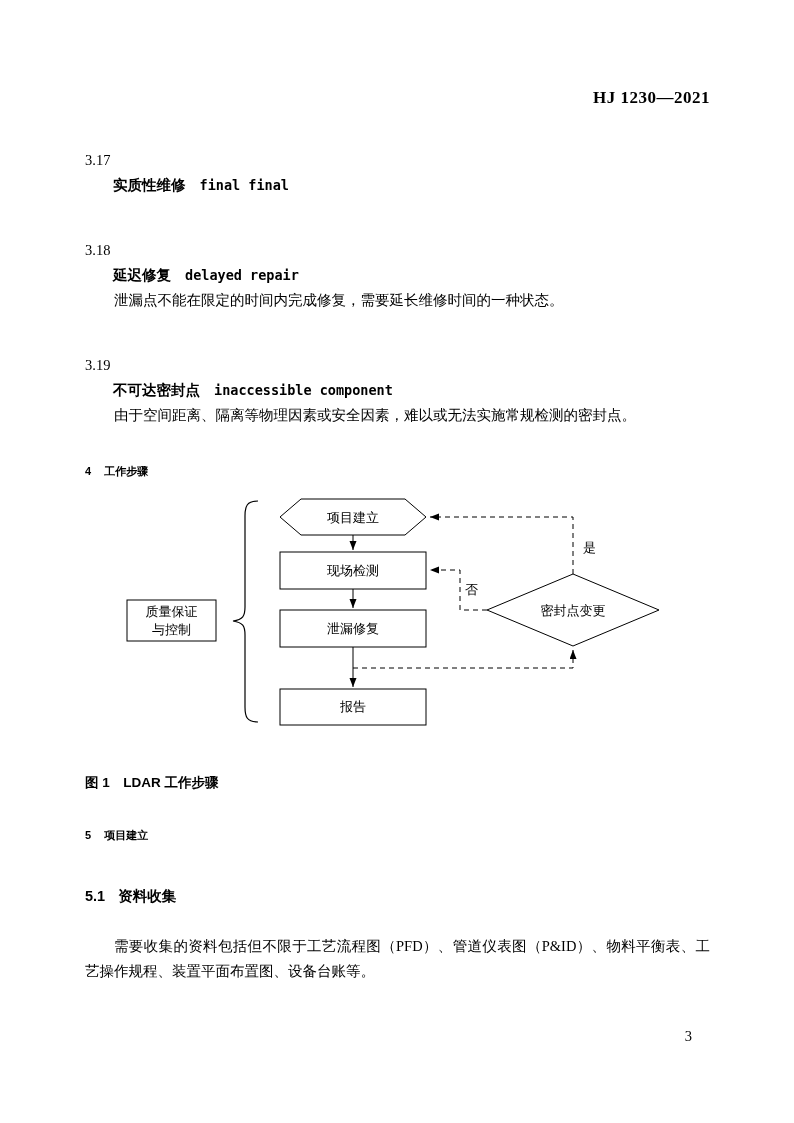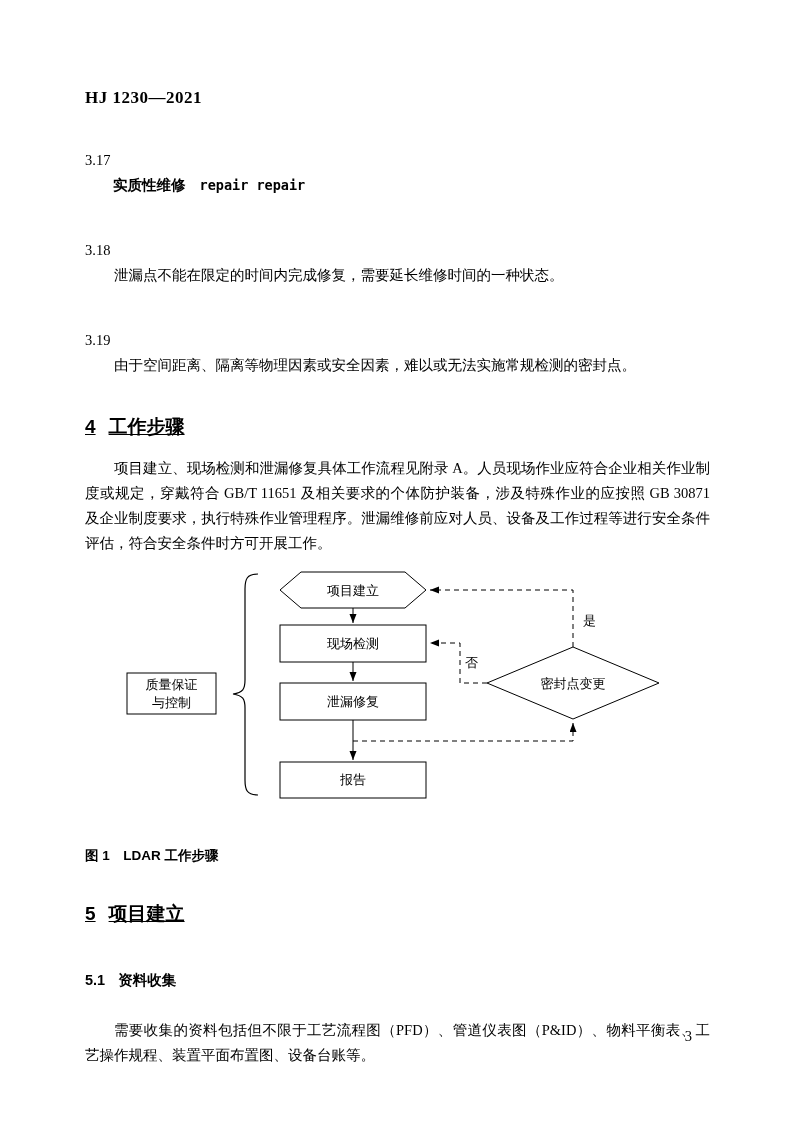--- a/index.html
+++ b/index.html
@@ -10,20 +10,21 @@
     font-family: "Liberation Serif", serif;
     position: relative;
     overflow: hidden;
   }
   .content {
     position: absolute;
     left: 85px; top: 88px;
     width: 625px;
   }
   .doc-header {
+    text-align: right;
     font-weight: bold;
     font-size: 17px;
     margin-bottom: 14px;
     letter-spacing: 0.5px;
   }
   .term-number {
     font-size: 14.5px;
     line-height: 25px;
     margin-top: 40px;
   }
@@ -41,24 +42,23 @@
   }
   p.body-para {
     margin: 0;
     font-size: 14.5px;
     line-height: 25px;
     text-indent: 2em;
     text-align: justify;
   }
   .section-heading {
     margin: 36px 0 16px 0;
-    font-size: 19px;
+    font-size: 11px;
     font-weight: bold;
     font-family: "Liberation Sans", sans-serif;
-    text-decoration: underline;
   }
   .heading-title { margin-left: 13px; }
   .flowchart-wrap {
     margin-top: 12px;
     width: 625px;
   }
   .flowchart-caption {
     text-align: left;
     font-weight: bold;
     font-family: "Liberation Sans", sans-serif;
@@ -97,38 +97,43 @@
 </head>
 <body>
 
 <div class="content">
 
   <div class="doc-header">HJ 1230—2021</div>
 
   <div>
     <div class="term-number">3.17</div>
     <div class="term-title">
-      <span class="term-zh">实质性维修</span><span class="term-en">repair repair</span>
+      <span class="term-zh">实质性维修</span><span class="term-en">final final</span>
     </div>
   </div>
 
   <div>
     <div class="term-number">3.18</div>
+    <div class="term-title">
+      <span class="term-zh">延迟修复</span><span class="term-en">delayed repair</span>
+    </div>
     <p class="body-para">泄漏点不能在限定的时间内完成修复，需要延长维修时间的一种状态。</p>
   </div>
 
   <div>
     <div class="term-number">3.19</div>
+    <div class="term-title">
+      <span class="term-zh">不可达密封点</span><span class="term-en">inaccessible component</span>
+    </div>
     <p class="body-para">由于空间距离、隔离等物理因素或安全因素，难以或无法实施常规检测的密封点。</p>
   </div>
 
   <div class="section-heading">
     <span>4</span><span class="heading-title">工作步骤</span>
   </div>
-  <p class="body-para">项目建立、现场检测和泄漏修复具体工作流程见附录 A。人员现场作业应符合企业相关作业制度或规定，穿戴符合 GB/T 11651 及相关要求的个体防护装备，涉及特殊作业的应按照 GB 30871 及企业制度要求，执行特殊作业管理程序。泄漏维修前应对人员、设备及工作过程等进行安全条件评估，符合安全条件时方可开展工作。</p>
 
   <div class="flowchart-wrap">
     <svg viewBox="0 0 625 255" width="625" height="255">
       <defs>
         <marker id="arrow" markerWidth="10" markerHeight="8" refX="9" refY="3.5" orient="auto" markerUnits="userSpaceOnUse">
           <path d="M0,0 L9,3.5 L0,7 Z" fill="#000"></path>
         </marker>
       </defs>
 
       <line class="edge-solid" x1="268" y1="40" x2="268" y2="55" marker-end="url(#arrow)"></line>

